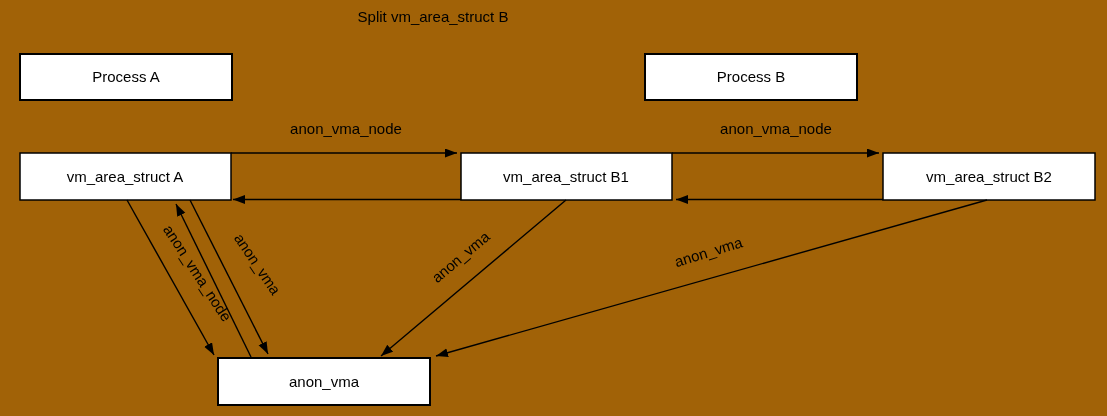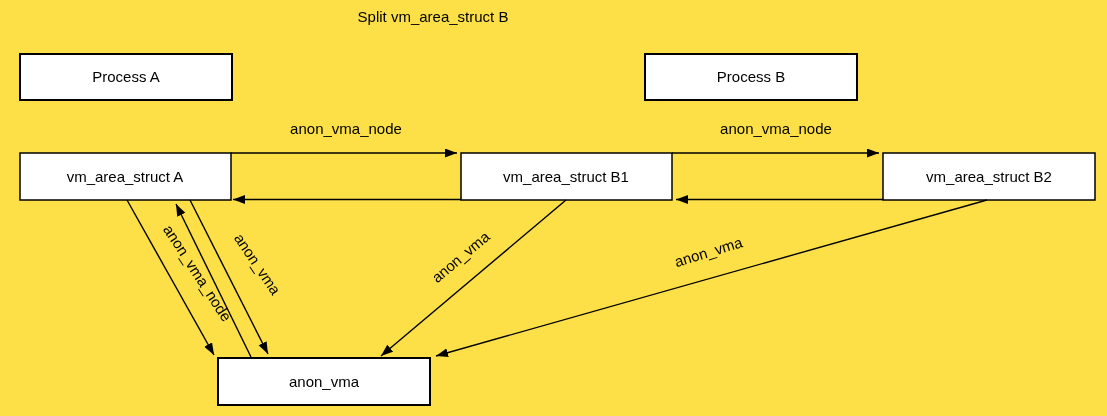--- a/index.html
+++ b/index.html
@@ -4,21 +4,21 @@
 <style>
   html, body {
     margin: 0;
     padding: 0;
     background: #ffffff;
   }
   .canvas {
     position: relative;
     width: 1107px;
     height: 416px;
-    background: #fde047;
+    background: #a16207;
     font-family: "Liberation Sans", sans-serif;
   }
   svg text {
     font-family: "Liberation Sans", sans-serif;
     font-size: 15px;
     fill: #000000;
   }
   .node-box {
     fill: #ffffff;
     stroke: #000000;

